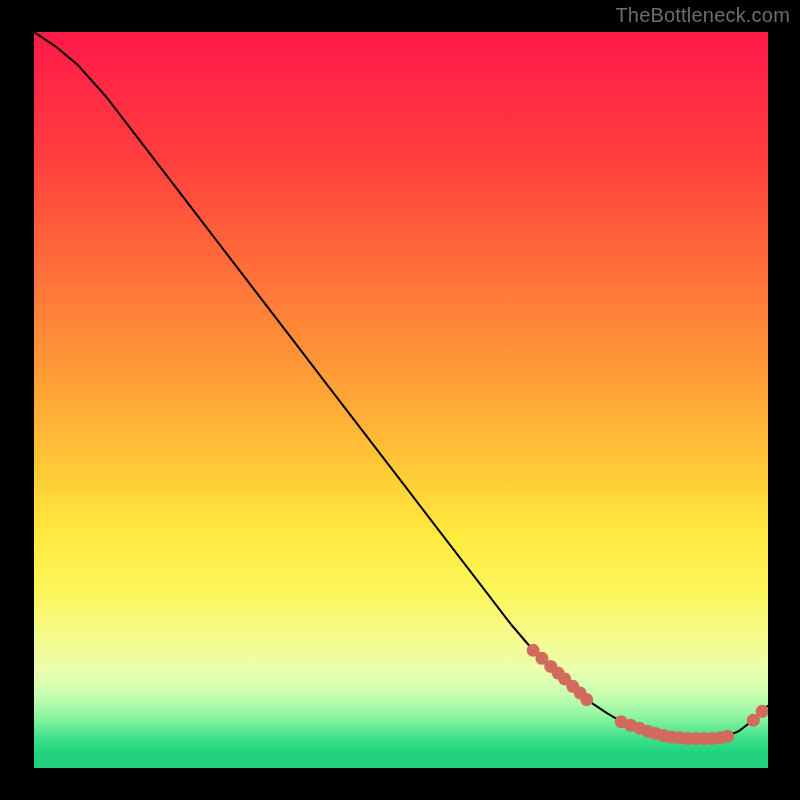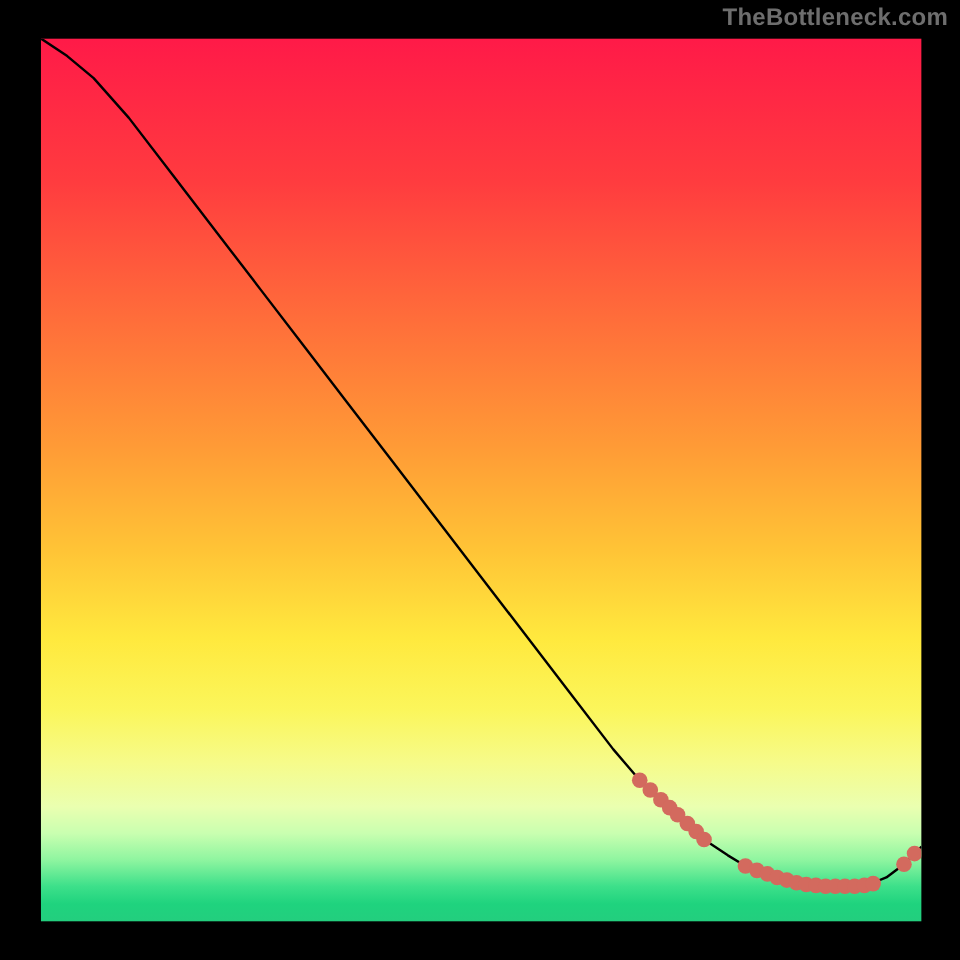--- a/index.html
+++ b/index.html
@@ -9,21 +9,21 @@
     width: 800px;
     height: 800px;
     background: #000;
   }
   .attribution {
     position: absolute;
     top: 4px;
     right: 10px;
     color: #6e6e6e;
     font-size: 20px;
-    font-weight: 700;
+    font-weight: 400;
     letter-spacing: 0.2px;
   }
   .plot {
     position: absolute;
     left: 34px;
     top: 32px;
     width: 734px;
     height: 736px;
     overflow: hidden;
   }

